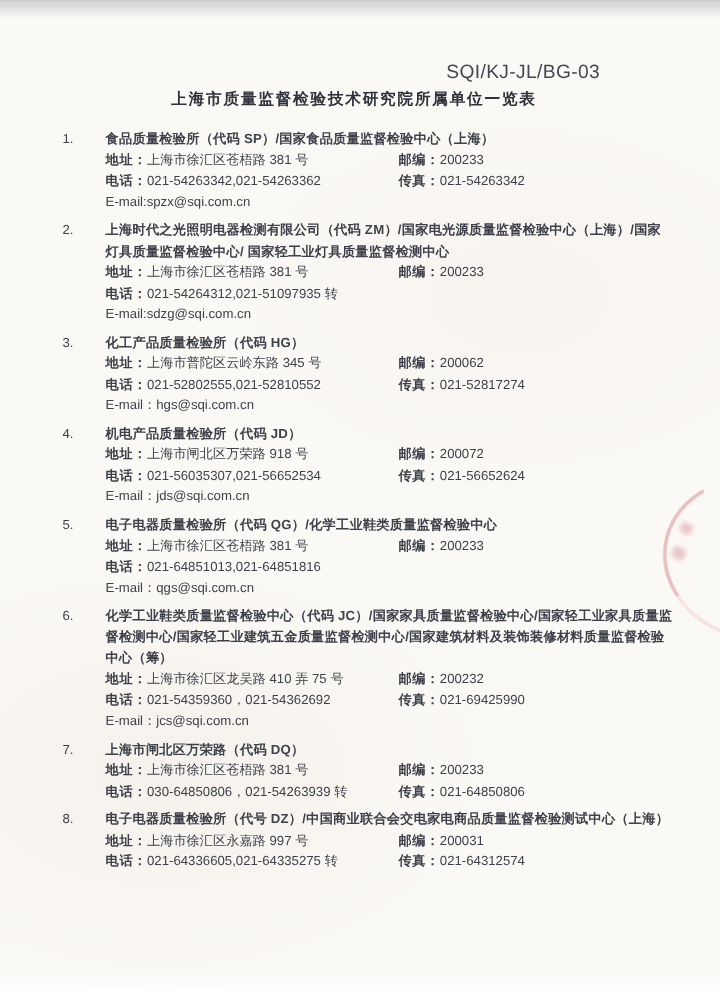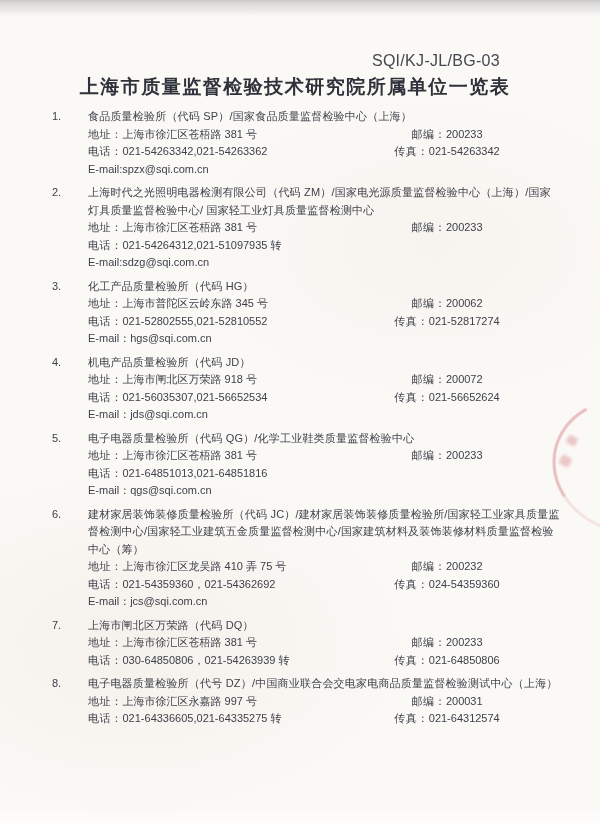--- a/index.html
+++ b/index.html
@@ -24,37 +24,37 @@
     position:absolute; bottom:0; left:0; right:0; height:18px;
     background: linear-gradient(rgba(255,255,255,0), rgba(255,255,255,.75));
   }
   .doc-code {
     position:absolute; top:52px; right:100px;
     font-size: 16px; letter-spacing: .3px; color:#46484f;
   }
   .title {
     position:absolute; top:74px; left:0; right:10px;
     text-align:center;
-    font-size:19px; font-weight:bold; letter-spacing:1.5px;
+    font-size:13px; font-weight:bold; letter-spacing:1.5px;
     color:#2f323a;
   }
   .entries {
     position:absolute; top:108px; left:52px; right:38px;
     margin:0; padding:0; list-style:none;
     font-size:11px; line-height:17.5px;
   }
   .entry { display:flex; margin-bottom:6px; }
   .num { width:24px; flex:0 0 24px; margin-right:12px; }
   .body { flex:1; min-width:0; }
-  .etitle { letter-spacing:.2px; }
+  .etitle { letter-spacing:.2px;font-weight:bold; }
   .row { display:flex; }
   .left { width:244px; flex:0 0 244px; }
-  .right { flex:1;text-align:center; }
+  .right { flex:1; }
   .line { white-space:nowrap; }
-  .lbl { letter-spacing:.5px; }
+  .lbl { letter-spacing:.5px;font-weight:bold; }
   
   .stamp {
     position:absolute; left:552px; top:399px;
     width:146px; height:128px; border-radius:50%;
     border:3px solid transparent;
     border-left-color: rgba(205,92,102,.38);
     border-bottom-color: rgba(205,92,102,.14);
     transform: rotate(14deg);
     filter: blur(.4px);
   }
@@ -186,35 +186,35 @@
           <div class="line"><span class="lbl">电话：</span><span>021-64851013,021-64851816</span></div>
         </div>
       </div>
       <div class="line">E-mail：qgs@sqi.com.cn</div>
     </div>
   </li>
 
   <li class="entry">
     <span class="num">6.</span>
     <div class="body">
-      <div class="etitle">建材家居装饰装修质量检验所（代码 JC）/建材家居装饰装修质量检验所/国家轻工业家具质量监督检测中心/国家轻工业建筑五金质量监督检测中心/国家建筑材料及装饰装修材料质量监督检验中心（筹）</div>
+      <div class="etitle">化学工业鞋类质量监督检验中心（代码 JC）/国家家具质量监督检验中心/国家轻工业家具质量监督检测中心/国家轻工业建筑五金质量监督检测中心/国家建筑材料及装饰装修材料质量监督检验中心（筹）</div>
       <div class="row">
         <div class="left">
           <div class="line"><span class="lbl">地址：</span><span>上海市徐汇区龙吴路 410 弄 75 号</span></div>
         </div>
         <div class="right">
           <div class="line"><span class="lbl">邮编：</span><span>200232</span></div>
         </div>
       </div>
       <div class="row">
         <div class="left">
           <div class="line"><span class="lbl">电话：</span><span>021-54359360，021-54362692</span></div>
         </div>
         <div class="right">
-          <div class="line"><span class="lbl">传真：</span><span>024-54359360</span></div>
+          <div class="line"><span class="lbl">传真：</span><span>021-69425990</span></div>
         </div>
       </div>
       <div class="line">E-mail：jcs@sqi.com.cn</div>
     </div>
   </li>
 
   <li class="entry">
     <span class="num">7.</span>
     <div class="body">
       <div class="etitle">上海市闸北区万荣路（代码 DQ）</div>

